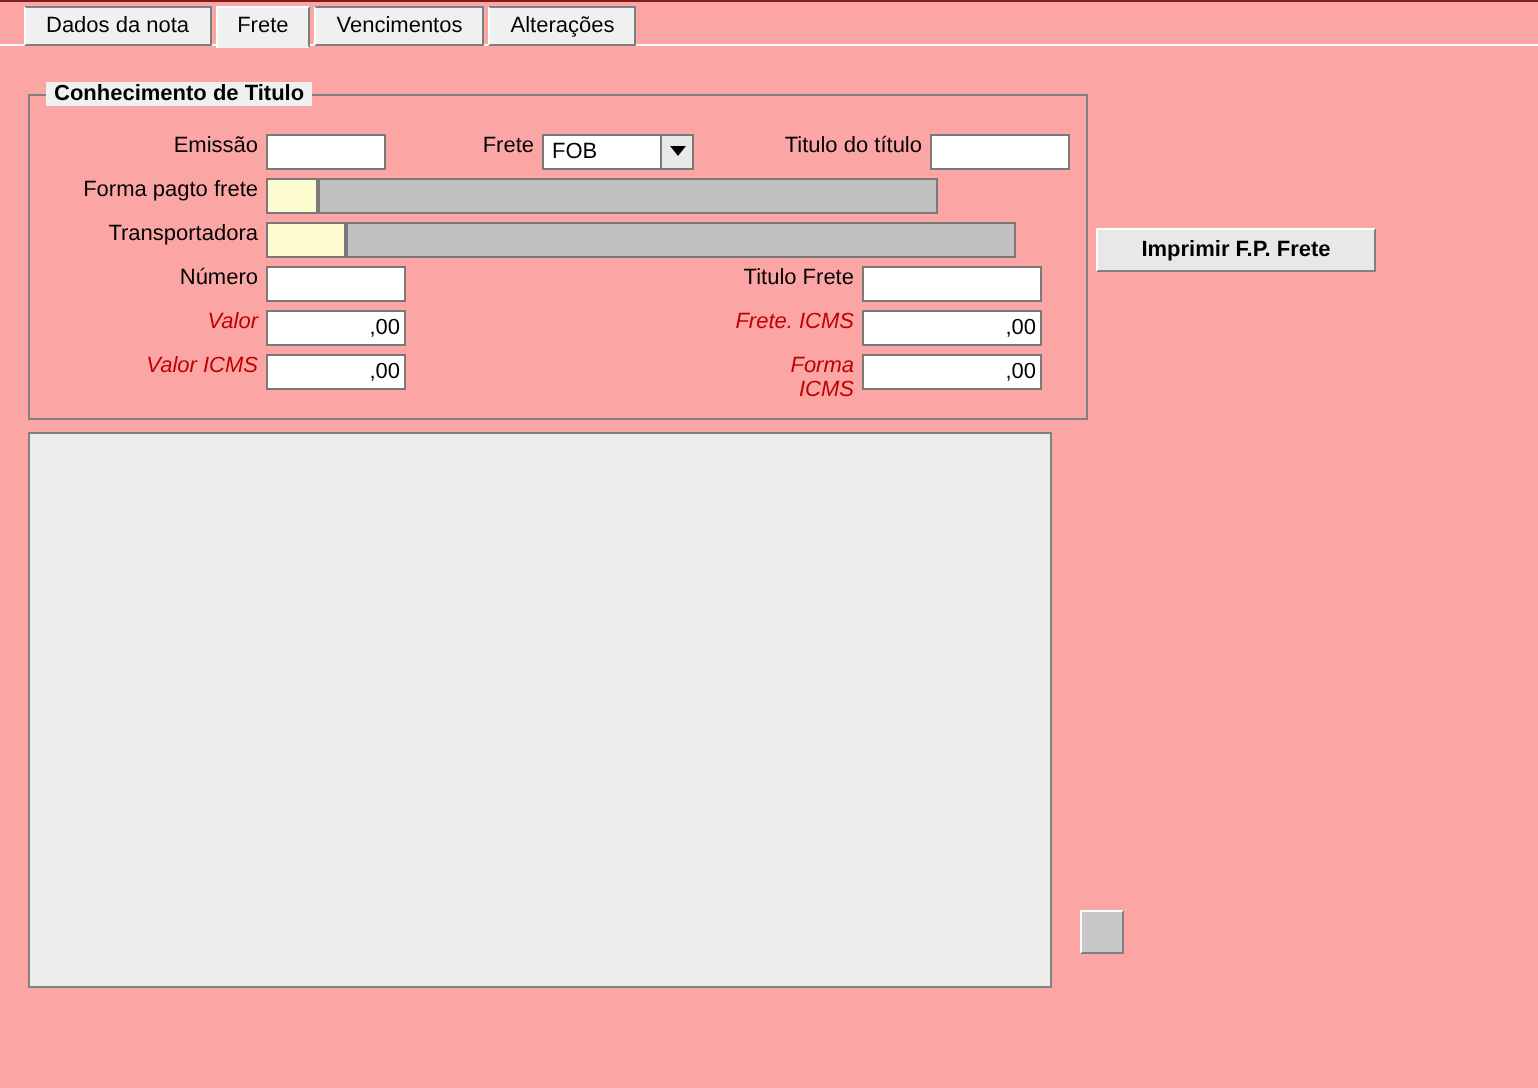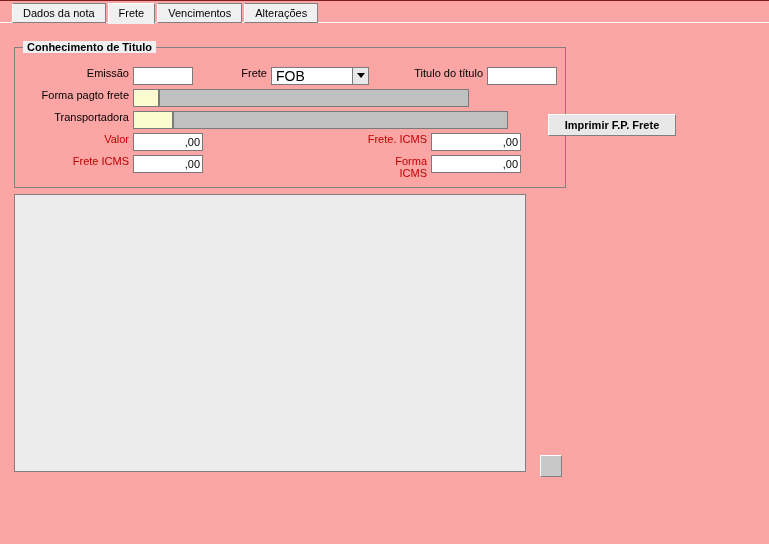--- a/index.html
+++ b/index.html
@@ -71,21 +71,21 @@
       align-items: flex-start;
       margin-bottom: 2px;
       height: 20px;
     }
     .lbl {
       text-align: right;
       padding-right: 4px;
       font-size: 11px;
       color: #000;
     }
-    .lbl.red { color: #c00000; }
+    .lbl.red { color: #c00000; font-style: italic; }
     .lbl.w110 { width: 110px; }
     .inp {
       height: 18px;
       border: 1px solid #7a7a7a;
       background: #fff;
       font-size: 11px;
       padding: 0 2px;
     }
     .inp.num { text-align: right; }
     .inp.yellow { background: #fcfcd0; }
@@ -94,22 +94,22 @@
     .inp.w60  { width: 60px; }
     .inp.w70  { width: 70px; }
     .inp.w335 { width: 335px; }
     .inp.w310 { width: 310px; }
     .dd {
       display:inline-flex;
       align-items:center;
       height:18px;
       border:1px solid #7a7a7a;
       background:#fff;
-      font-size:14px;
-      width:98px;
+      font-size:11px;
+      width:76px;
     }
     .dd-text{ flex:1; padding:0 4px; overflow:hidden;}
     .dd-btn {
       width:16px; height:16px;
       border-left:1px solid #7a7a7a;
       background:#e8e8e8;
       display:flex;align-items:center;justify-content:center;
     }
     .dd-btn svg{display:block;}
     .btn {
@@ -117,21 +117,21 @@
       background: #e8e8e8;
       border-top:1px solid #fff;
       border-left:1px solid #fff;
       border-right:1px solid #808080;
       border-bottom:1px solid #808080;
       font-size:11px;
       font-weight:bold;
       cursor:pointer;
       padding:0;
     }
-    .btn.print{ width:128px; position:absolute; left:548px; top:113px;}
+    .btn.print{ width:140px; position:absolute; left:548px; top:113px;}
     .btn.small{
       width:22px;height:22px;
       position:absolute;
       left:540px; top:454px;
       background:#c8c8c8;
     }
     .bigbox{
       border:1px solid #808080;
       background:#ececec;
       margin-top:6px;
@@ -180,31 +180,38 @@
         <input class="inp yellow" style="width: 26px;" value="">
         <input class="inp gray w310" value="" style="">
       </div>
 
       <div class="row">
         <span class="lbl w110">Transportadora</span>
         <input class="inp yellow w40" value="" style="">
         <input class="inp gray w335" value="" style="">
       </div>
 
+      <div class="row">
+        <span class="lbl w110">Número</span>
+        <input class="inp w70" value="" style="">
+        <span class="spacer" style="width:164px"></span>
+        <span class="lbl" style="width:64px">Titulo Frete</span>
+        <input class="inp" style="width: 90px;" value="">
+      </div>
 
       <div class="row">
         <span class="lbl red w110">Valor</span>
         <input class="inp num w70" value=",00" style="">
         <span class="spacer" style="width:164px"></span>
         <span class="lbl red" style="width:64px">Frete. ICMS</span>
         <input class="inp num" style="width: 90px;" value=",00">
       </div>
 
       <div class="row">
-        <span class="lbl red w110">Frete ICMS</span>
+        <span class="lbl red w110">Valor ICMS</span>
         <input class="inp num w70" value=",00" style="">
         <span class="spacer" style="width:164px"></span>
         <span class="lbl red" style="width:64px">Forma ICMS</span>
         <input class="inp num" style="width: 90px;" value=",00">
       </div>
 
     </fieldset>
 
     <div class="bigbox"></div>
 

